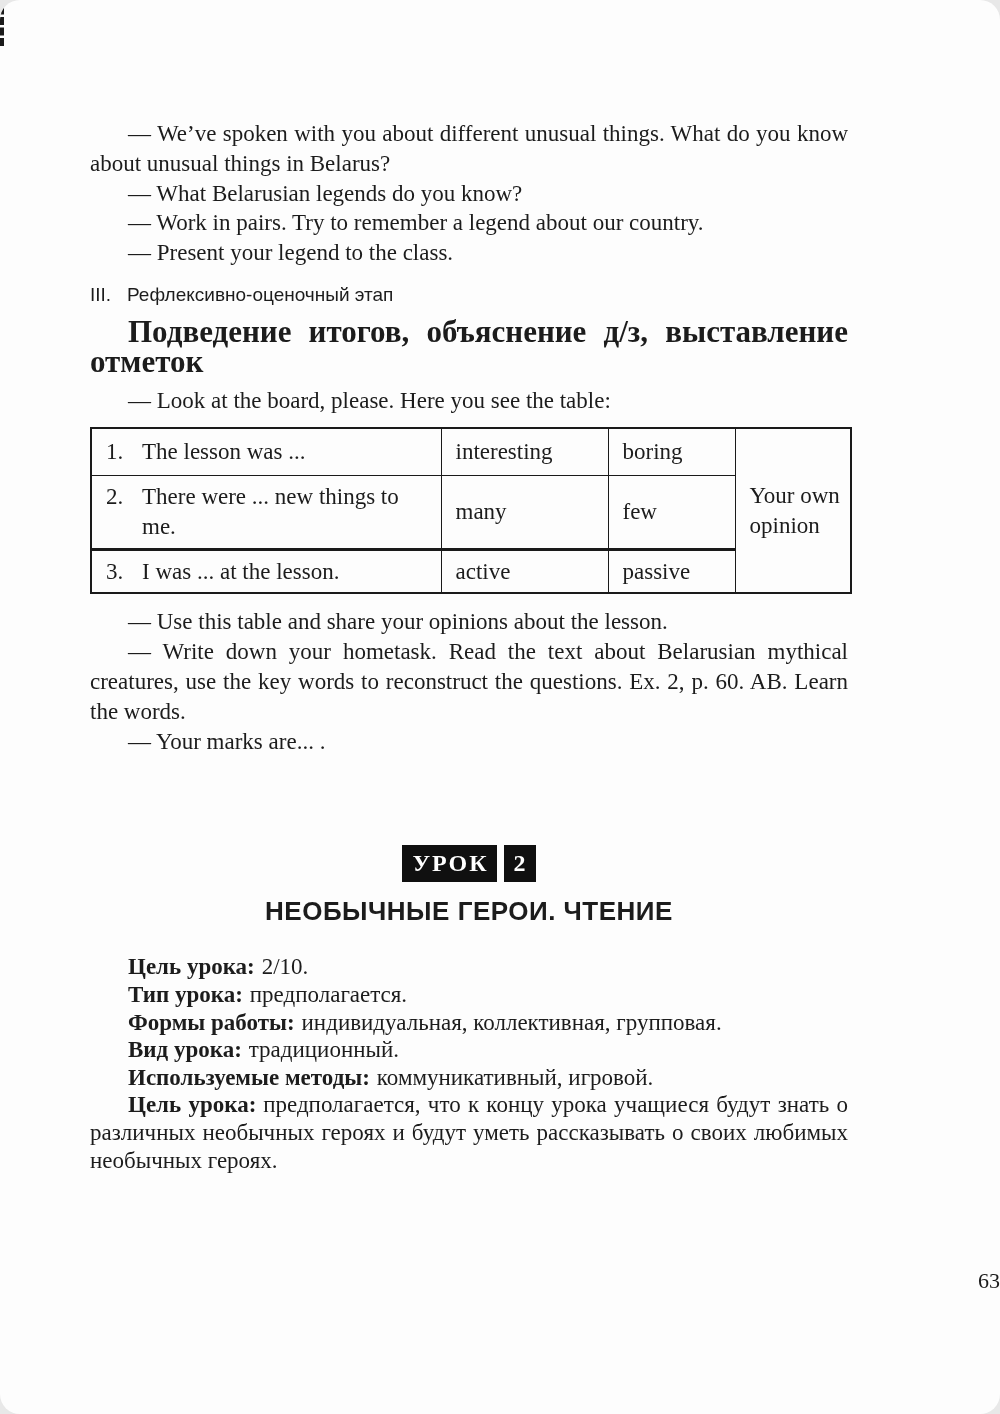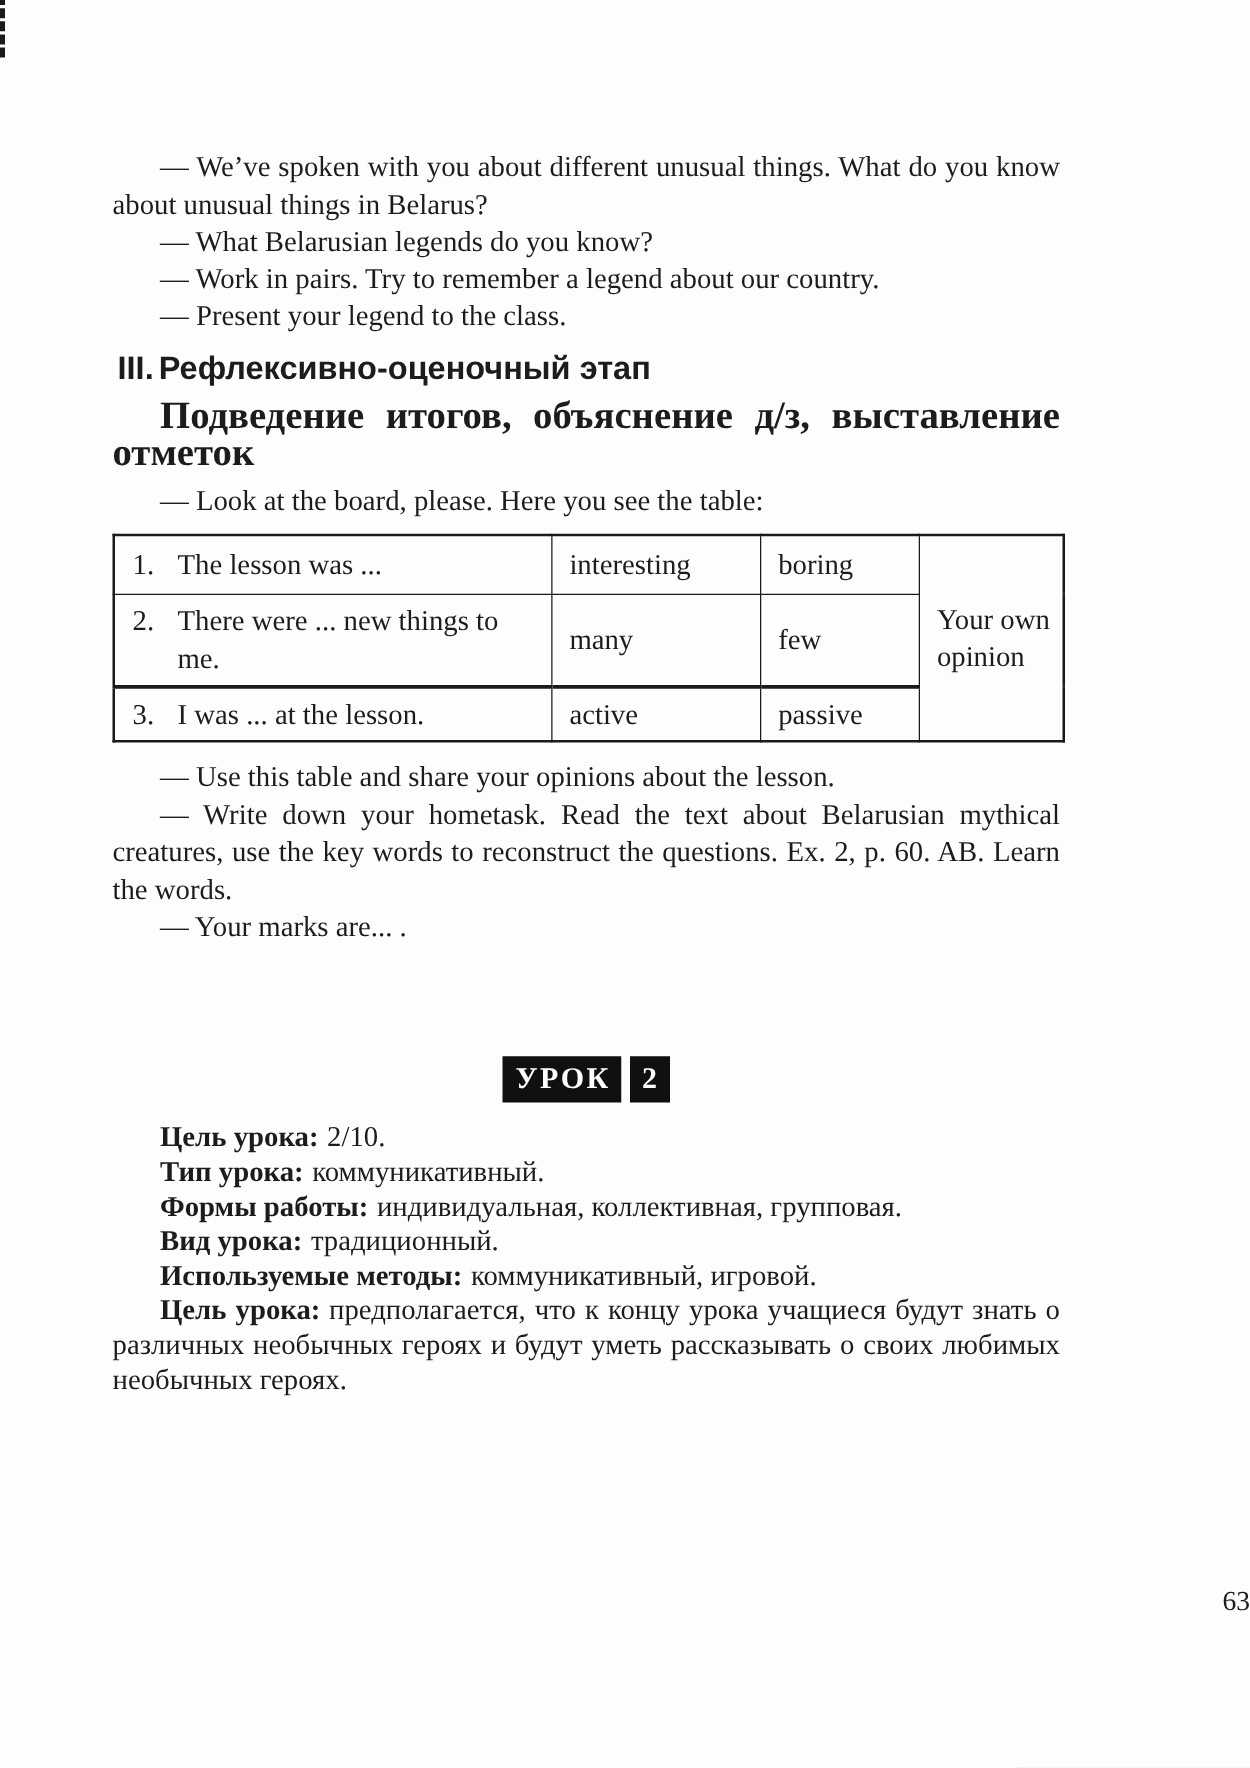--- a/index.html
+++ b/index.html
@@ -5,20 +5,21 @@
   html, body { margin: 0; padding: 0; background: #e8e8e8; }
   .page {
     position: relative;
     width: 1000px;
     height: 1414px;
     margin: 0 auto;
     background: #fdfdfd;
     color: #1c1c1c;
     font-family: "Liberation Serif", "DejaVu Serif", serif;
     overflow: hidden;
+    border-radius: 20px;
   }
   .corner-mark {
     position: absolute;
     left: 0;
     top: -4px;
     height: 50px;
     width: 0;
     border-left: 4px dashed #1a1a1a;
   }
   .content {
@@ -32,24 +33,23 @@
     font-size: 23px;
     line-height: 29.8px;
     text-align: justify;
     text-indent: 38px;
     hyphens: manual;
   }
   .stage-heading {
     display: flex;
     margin: 13px 0 9px 0;
     font-family: "Liberation Sans", "DejaVu Sans", sans-serif;
-    font-size: 26px;
-    font-weight: bold;
+    font-size: 19px;
+    font-weight: normal;
     line-height: 27px;
-    text-align: center;
   }
   .stage-num { flex: none; width: 37px; }
   .bold-subtitle {
     font-weight: bold;
     font-size: 31px;
     margin-bottom: 9px;
   }
   table.reflection {
     border-collapse: collapse;
     table-layout: fixed;
@@ -184,26 +184,27 @@
 
     <p class="para">— Use this table and share your opinions about the lesson.</p>
     <p class="para">— Write down your hometask. Read the text about Belarusian mythical creatures, use the key words to reconstruct the questions. Ex. 2, p. 60. AB. Learn the words.</p>
     <p class="para">— Your marks are... .</p>
 
     <div class="badge-row">
       <span class="badge-box">УРОК</span>
       <span class="badge-box">2</span>
     </div>
 
+    <h1 class="lesson-title">НЕОБЫЧНЫЕ ГЕРОИ. ЧТЕНИЕ</h1>
 
     <p class="meta-line">
       <b class="meta-label">Цель урока:</b><span class="meta-value">2/10.</span>
     </p>
     <p class="meta-line">
-      <b class="meta-label">Тип урока:</b><span class="meta-value">коммуникативный.</span>
+      <b class="meta-label">Тип урока:</b><span class="meta-value">предполагается.</span>
     </p>
     <p class="meta-line">
       <b class="meta-label">Формы работы:</b><span class="meta-value">индивидуальная, коллективная, групповая.</span>
     </p>
     <p class="meta-line">
       <b class="meta-label">Вид урока:</b><span class="meta-value">традиционный.</span>
     </p>
     <p class="meta-line">
       <b class="meta-label">Используемые методы:</b><span class="meta-value">коммуникативный, игровой.</span>
     </p>

